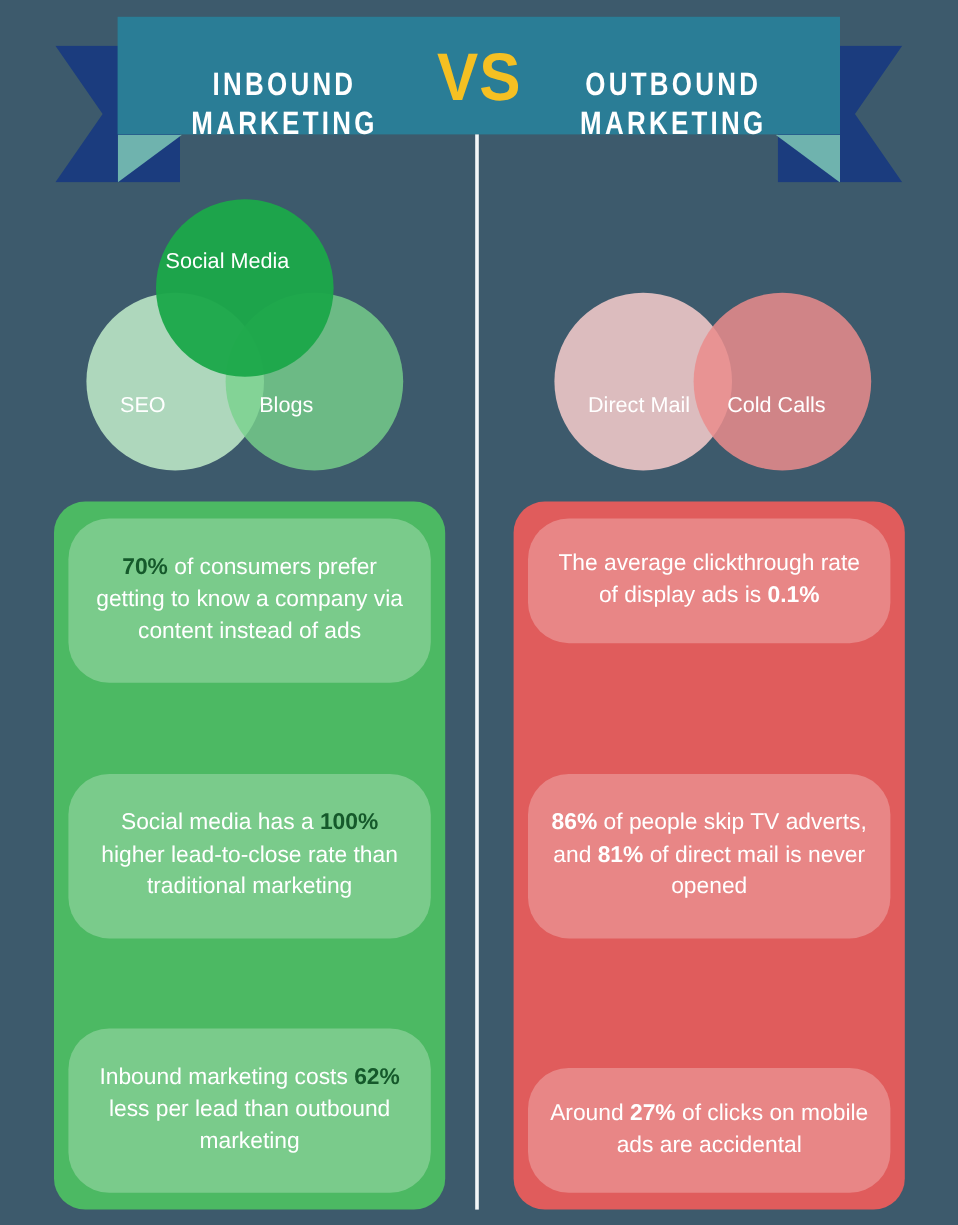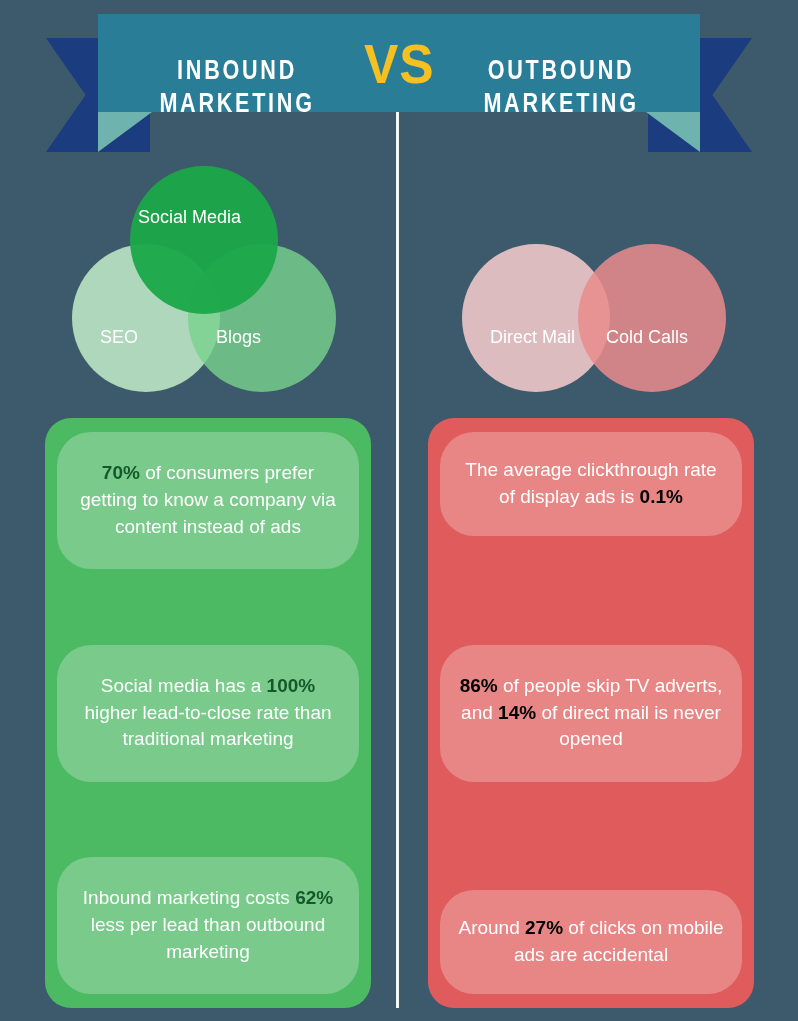--- a/index.html
+++ b/index.html
@@ -76,21 +76,21 @@
     color:#ffffff;font-size:19px;line-height:1.42;
   }
   .panel-left .card{background:rgba(255,255,255,0.26);}
   .panel-right .card{background:rgba(255,255,255,0.26);}
 
   .card.h3{height:137px;}
   .card.h2{height:104px;}
 
   .hl{font-weight:bold;}
   .panel-left .hl{color:#15592b;}
-  .panel-right .hl{color:#000000;}
+  .panel-right .hl{color:#ffffff;}
 </style>
 </head>
 <body>
 
 <div class="canvas">
 
   <div class="banner-wrap">
     <div class="ribbon-tail tail-left"></div>
     <div class="ribbon-tail tail-right"></div>
     <div class="fold fold-left"></div>
@@ -146,20 +146,20 @@
     <div class="card h3">
         <span><span>Inbound marketing costs </span><span class="hl">62%</span><span> less per lead than outbound marketing</span></span>
       </div>
   </div>
 
   <div class="panel panel-right">
     <div class="card h2">
         <span><span>The average clickthrough rate of display ads is </span><span class="hl">0.1%</span></span>
       </div>
     <div class="card h3">
-        <span><span class="hl">86%</span><span> of people skip TV adverts, and </span><span class="hl">14%</span><span> of direct mail is never opened</span></span>
+        <span><span class="hl">86%</span><span> of people skip TV adverts, and </span><span class="hl">81%</span><span> of direct mail is never opened</span></span>
       </div>
     <div class="card h2">
         <span><span>Around </span><span class="hl">27%</span><span> of clicks on mobile ads are accidental</span></span>
       </div>
   </div>
 
 </div>
 
 </body></html>

